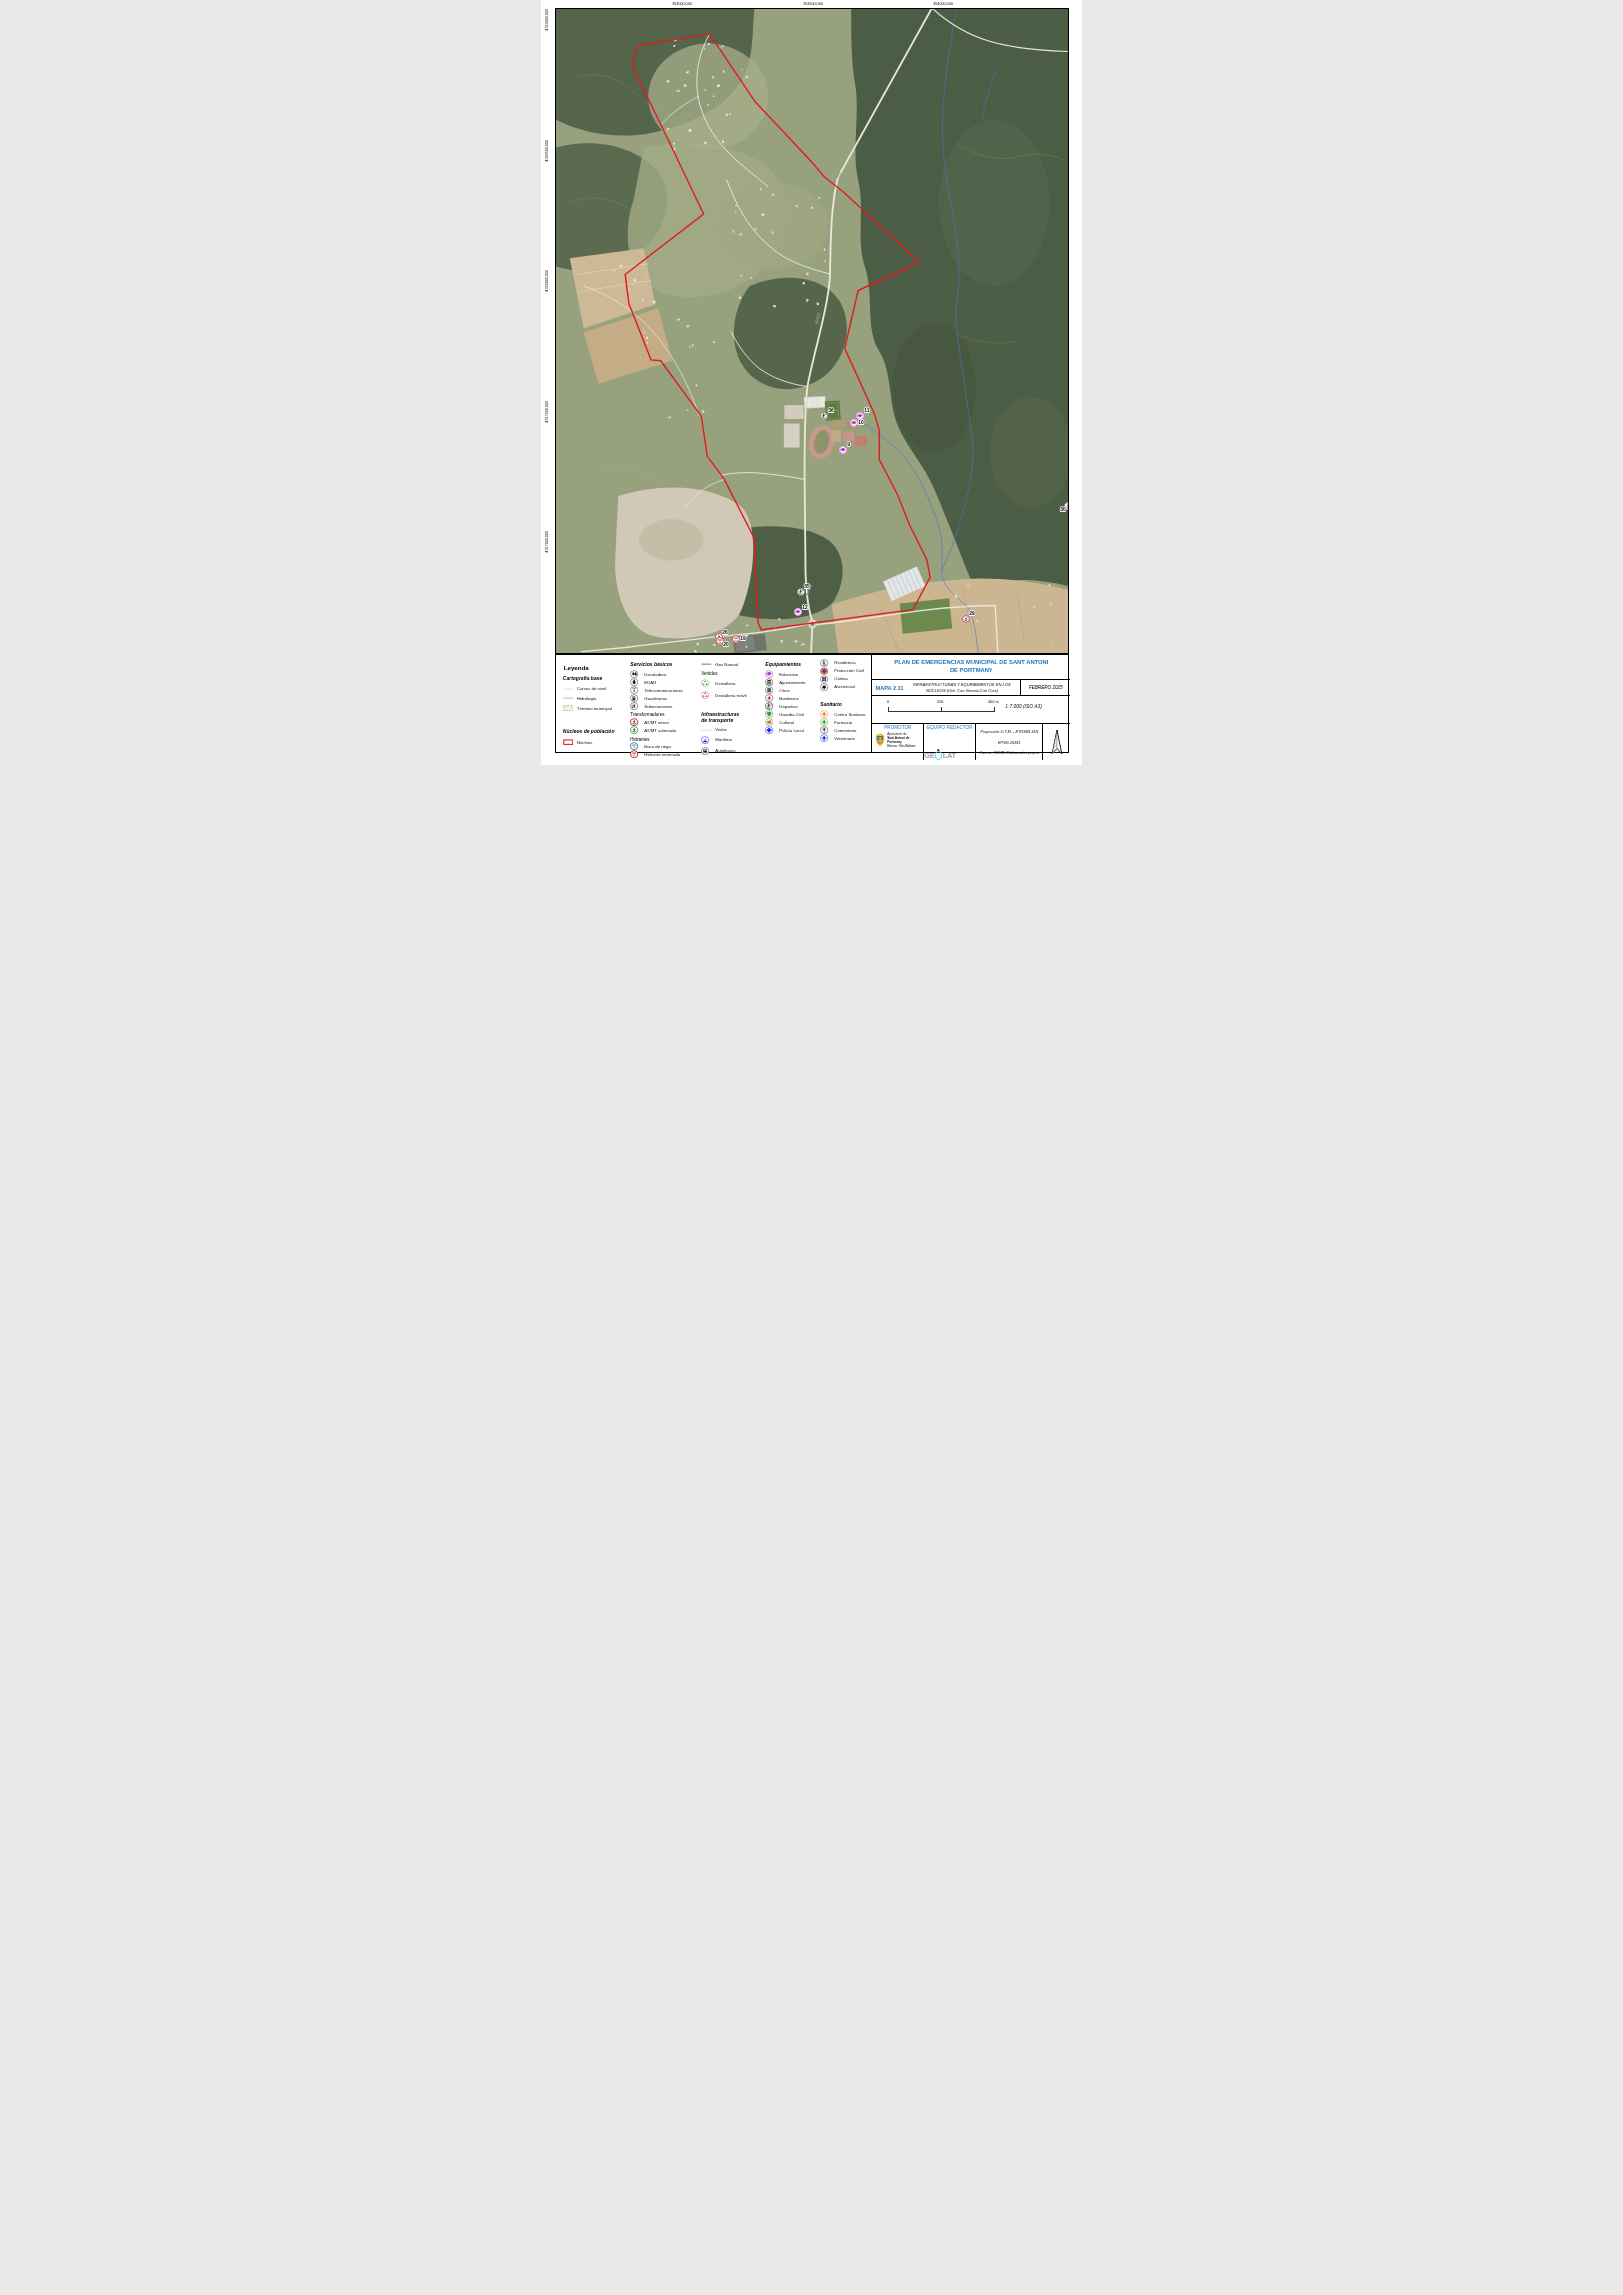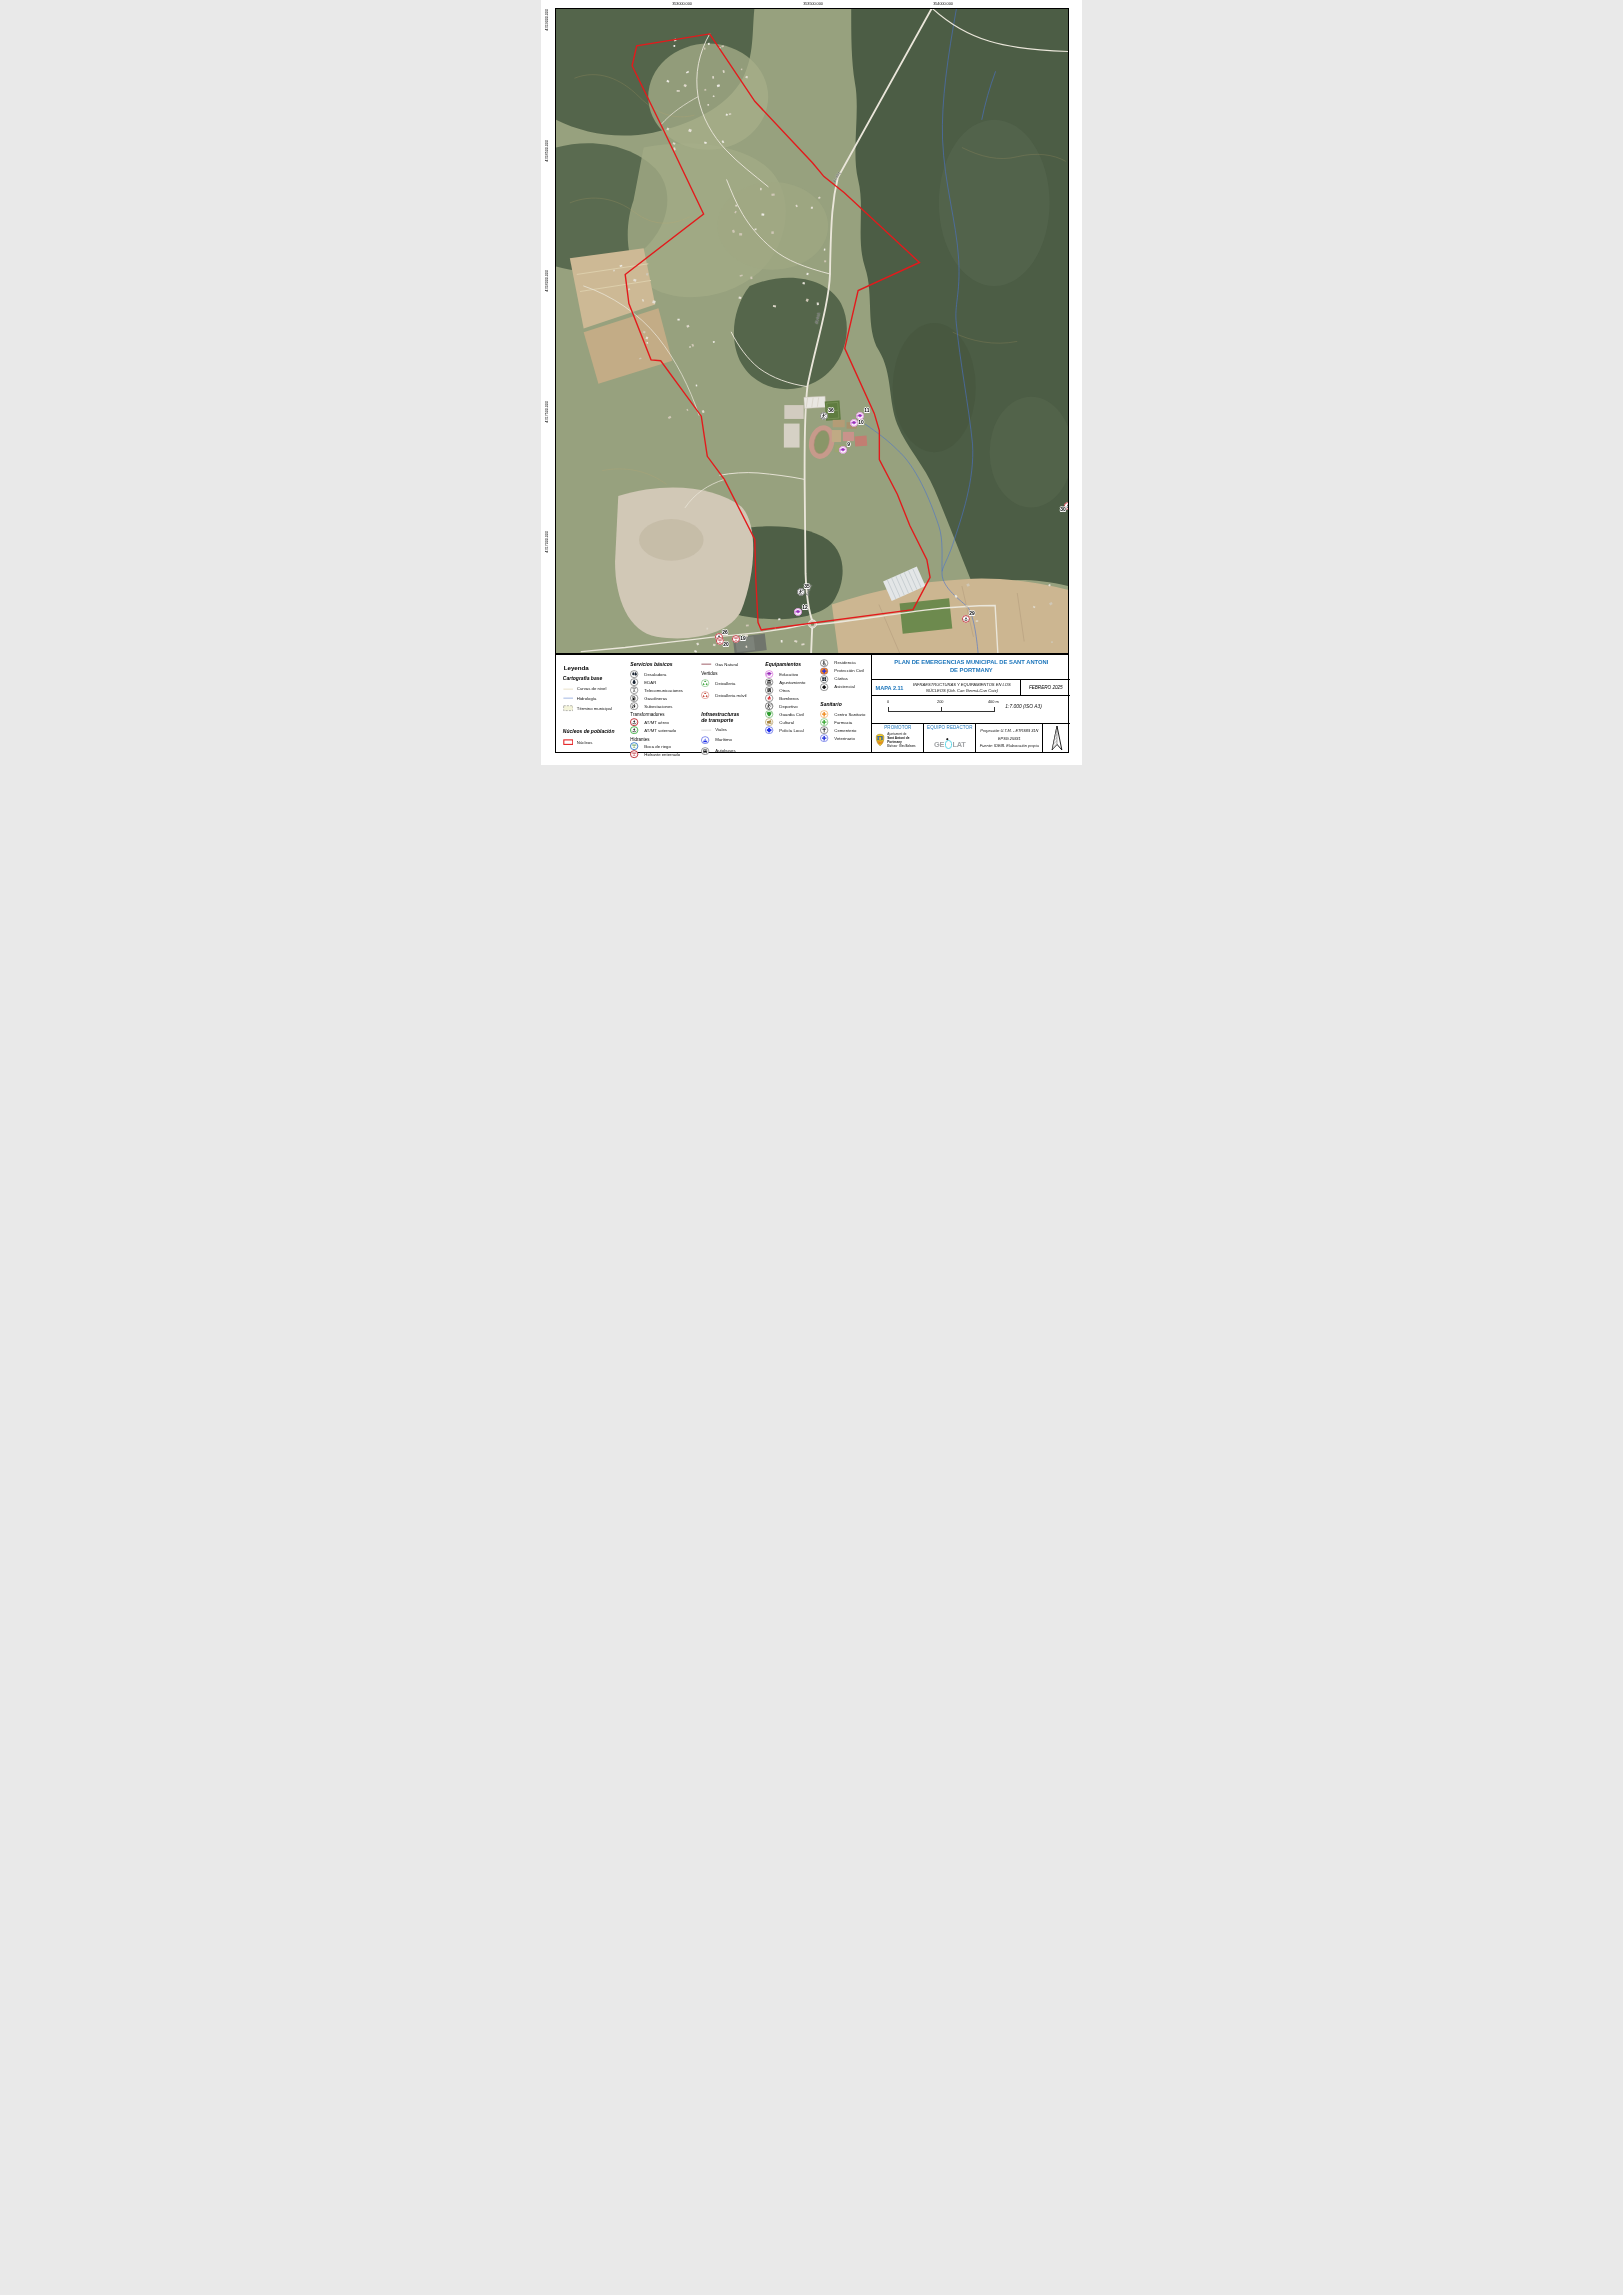--- a/index.html
+++ b/index.html
@@ -43,21 +43,21 @@
   .sb-mid{position:absolute;left:52px;top:0;width:0.5px;height:4.2px;background:#333;}
   .sb-scale{position:absolute;left:133px;top:8.3px;font-style:italic;font-size:4.9px;color:#111;}
   .tb-row4{flex:1;border-top:0.8px solid #000;display:flex;box-sizing:border-box;}
   .tb-cell{position:relative;box-sizing:border-box;}
   .tb-cell+.tb-cell{border-left:0.8px solid #000;}
   .cell-head{text-align:center;font-size:4.5px;margin-top:1.4px;letter-spacing:0.1px;}
   .promotor-body{display:flex;align-items:center;gap:1.9px;padding:1.9px 0.9px 0 2.8px;}
   .org-l1{font-size:3px;color:#222;}
   .org-l2{font-size:3.2px;font-weight:bold;color:#111;}
   .org-l3{font-size:2.8px;font-weight:bold;color:#444;}
-  .geolat{display:flex;align-items:center;justify-content:center;margin-top:10px;}
+  .geolat{display:flex;align-items:center;margin-top:21px;}
   .g-gray{font-weight:800;font-size:7.4px;color:#a2a4a7;letter-spacing:-0.2px;}
   .g-o{display:inline-block;width:5.1px;height:7px;border:1.6px solid #5bd6e8;border-radius:3.7px;margin:0 0.5px;position:relative;top:0px;}
   .g-pin{position:absolute;top:-3.2px;left:0.7px;width:2.3px;height:2.3px;background:#111;border-radius:50% 50% 0 50%;transform:rotate(135deg);}
   .proj-cell{display:flex;flex-direction:column;justify-content:space-around;padding:2.8px 1.9px;font-style:italic;font-size:3.9px;text-align:center;color:#111;}
   .arrow-cell{display:flex;align-items:center;justify-content:center;}
 </style>
 </head>
 <body>
 
 <div class="sheet">

